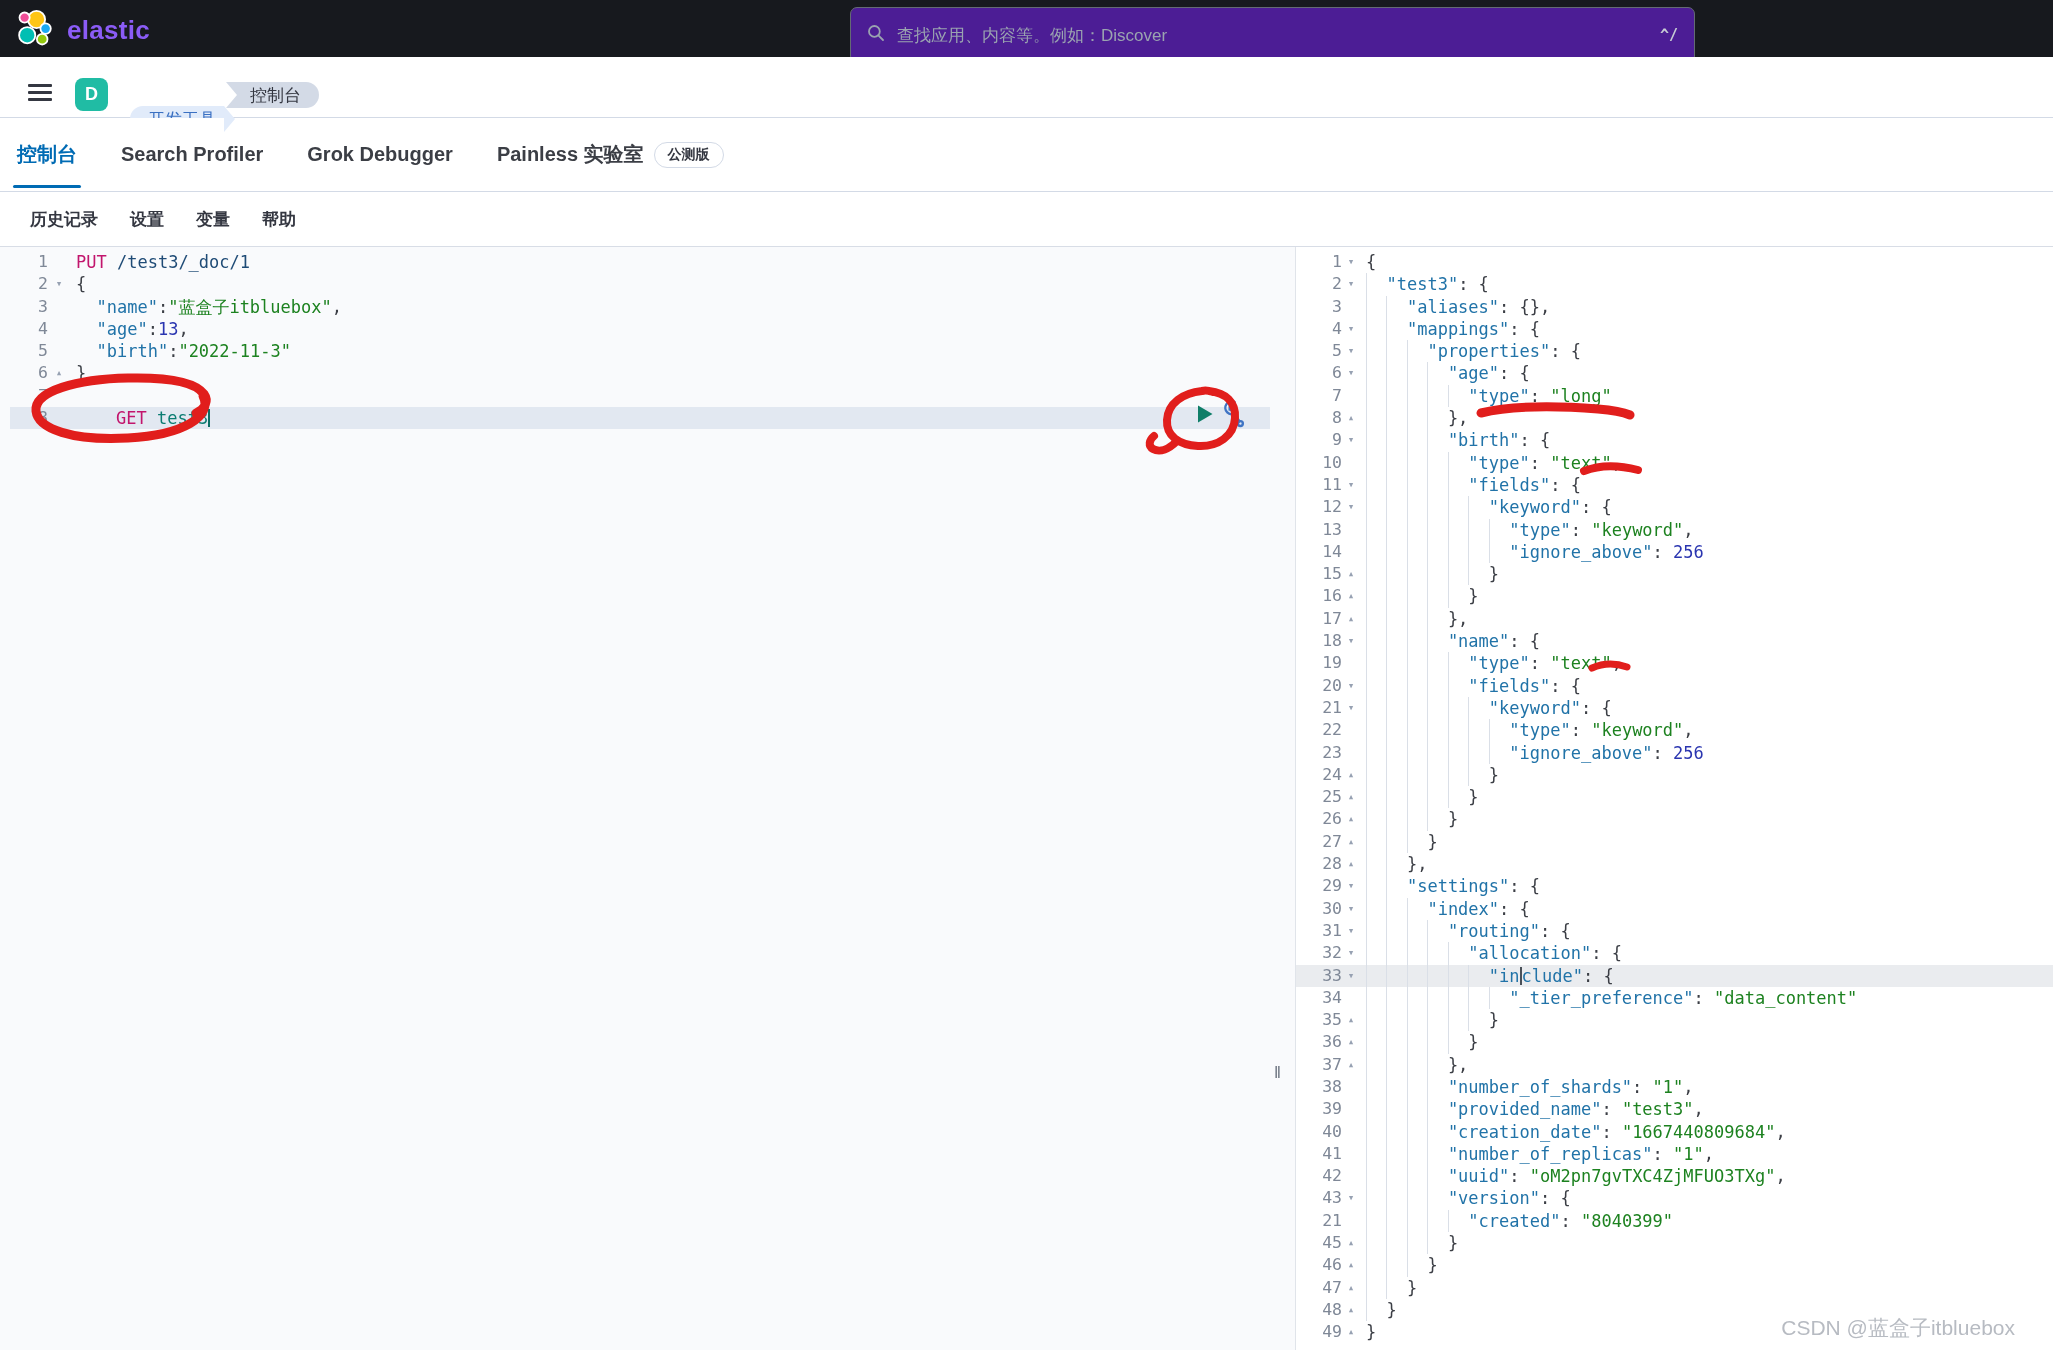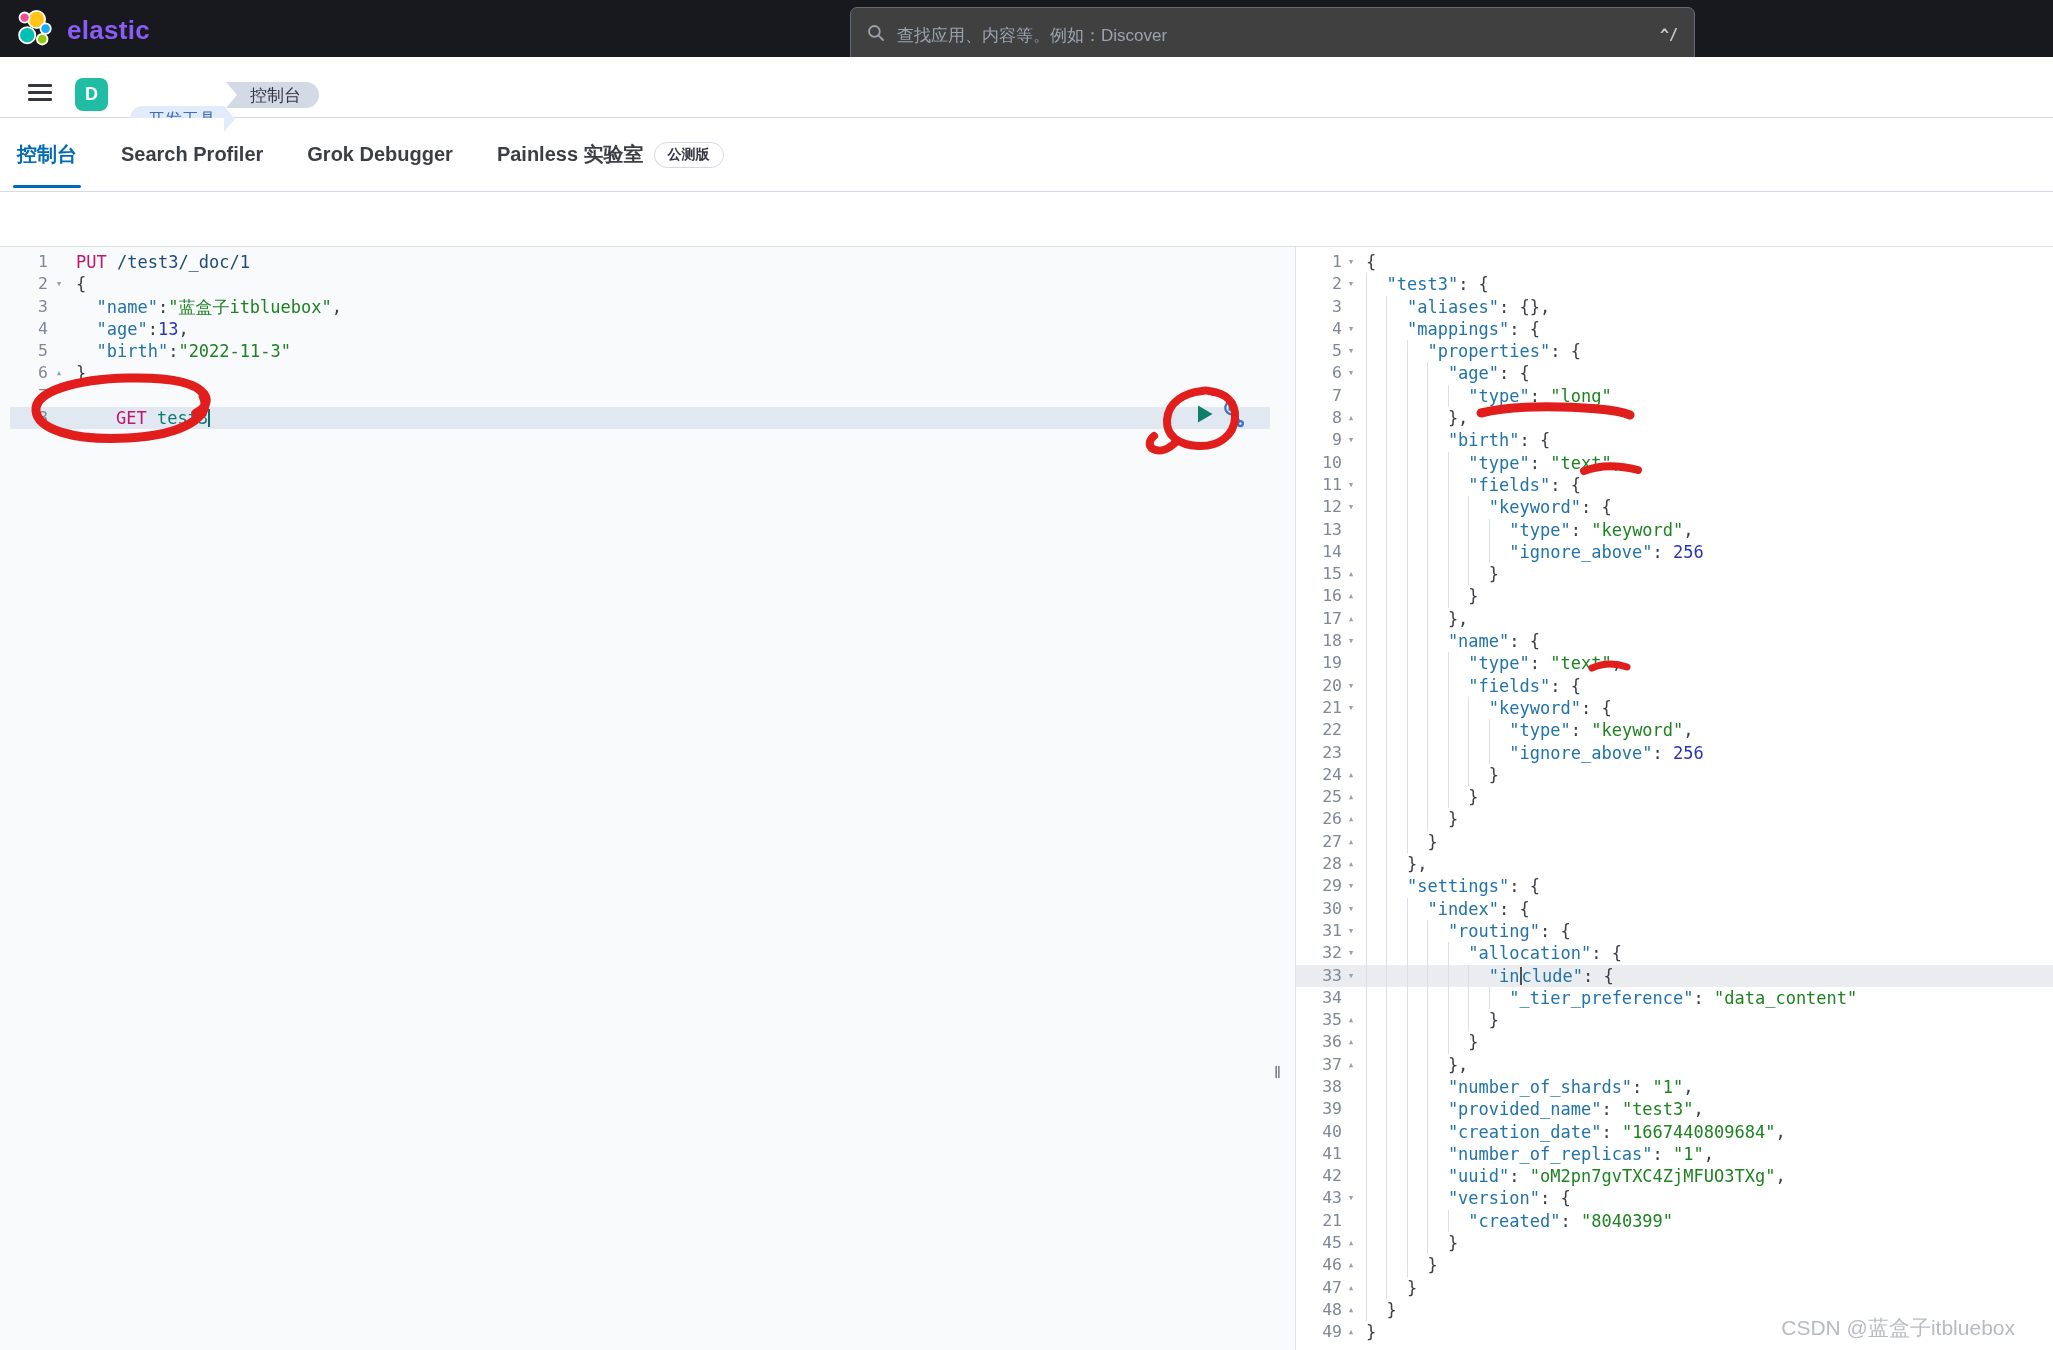--- a/index.html
+++ b/index.html
@@ -5,21 +5,21 @@
   * { margin:0; padding:0; box-sizing:border-box; }
   html,body { background:#fff; }
   .page { position:relative; width:2053px; height:1350px; overflow:hidden;
           font-family:"Liberation Sans", sans-serif; background:#fff; }
 
   
   .topbar { position:absolute; left:0; top:0; width:2053px; height:57px; background:#17191e; }
   .logo { position:absolute; left:16px; top:8px; display:flex; align-items:center; gap:10px; cursor:pointer; }
   .logo-text { color:#8b5cf6; font-size:26px; font-weight:600; letter-spacing:.3px; }
   .searchbox { position:absolute; left:850px; top:7px; width:845px; height:56px;
-               border:1px solid #646a73; border-radius:7px; background:#404040;
+               border:1px solid #646a73; border-radius:7px; background:#4c1d95;
                display:flex; align-items:center; padding:0 16px; gap:12px; cursor:text; }
   .searchbox .ph { color:#9aa3b0; font-size:17px; flex:1; white-space:nowrap; overflow:hidden; }
   .searchbox .shortcut { color:#c7ccd4; font-size:15px; font-weight:bold; font-family:"DejaVu Sans Mono",monospace; }
 
   
   .navrow { position:absolute; left:0; top:57px; width:2053px; height:61px; background:#fff;
             border-bottom:1px solid #d3dae6; }
   .hamburger { position:absolute; left:28px; top:27px; width:24px; height:17px; background:none; border:none; cursor:pointer; }
   .hamburger span { display:block; width:24px; height:3px; background:#343741; border-radius:1px; margin-bottom:4px; }
   .space-avatar { position:absolute; left:75px; top:21px; width:33px; height:33px; border-radius:8px;
@@ -143,20 +143,26 @@
       </div>
       <div class="tab">
         <span>Grok Debugger</span>
       </div>
       <div class="tab">
         <span>Painless 实验室</span>
         <span class="beta-badge">公测版</span>
       </div>
     </div>
 
+  <div class="menurow" id="menu">
+      <button class="menu-item">历史记录</button>
+      <button class="menu-item">设置</button>
+      <button class="menu-item">变量</button>
+      <button class="menu-item">帮助</button>
+    </div>
 
   <div class="console">
     <div class="pane editor-pane" id="editor">
         <div class="crow"><span class="lnum">1</span><span class="fold"></span><span class="codeline"><span class="tk-m">PUT</span><span class="tk-p"> </span><span class="tk-u">/test3/_doc/1</span></span></div>
         <div class="crow"><span class="lnum">2</span><span class="fold">▾</span><span class="codeline"><span class="tk-p">{</span></span></div>
         <div class="crow"><span class="lnum">3</span><span class="fold"></span><span class="codeline"><span class="tk-p">  </span><span class="tk-k">"name"</span><span class="tk-p">:</span><span class="tk-s">"蓝盒子itbluebox"</span><span class="tk-p">,</span></span></div>
         <div class="crow"><span class="lnum">4</span><span class="fold"></span><span class="codeline"><span class="tk-p">  </span><span class="tk-k">"age"</span><span class="tk-p">:</span><span class="tk-num">13</span><span class="tk-p">,</span></span></div>
         <div class="crow"><span class="lnum">5</span><span class="fold"></span><span class="codeline"><span class="tk-p">  </span><span class="tk-k">"birth"</span><span class="tk-p">:</span><span class="tk-s">"2022-11-3"</span></span></div>
         <div class="crow"><span class="lnum">6</span><span class="fold">▴</span><span class="codeline"><span class="tk-p">}</span></span></div>
         <div class="crow"><span class="lnum">7</span><span class="fold"></span><span class="codeline"></span></div>

